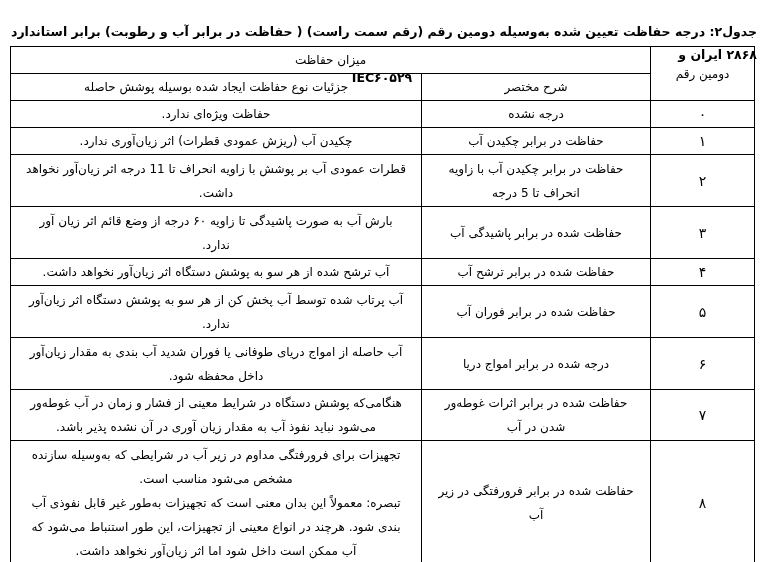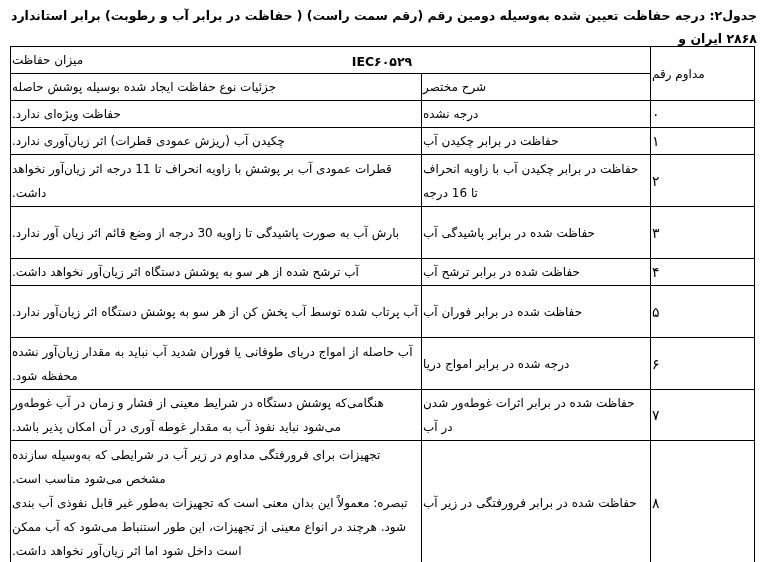--- a/index.html
+++ b/index.html
@@ -10,21 +10,21 @@
   body {
     width: 769px;
     height: 562px;
     position: relative;
     overflow: hidden;
     font-family: "DejaVu Sans", sans-serif;
     color: #000;
   }
   .caption {
     position: absolute;
-    top: 4px;
+    top: 20px;
     right: 12px;
     width: 750px;
     direction: rtl;
     text-align: right;
     font-weight: bold;
     font-size: 12.5px;
     line-height: 23px;
   }
   .caption .line2 {
     display: block;
@@ -37,23 +37,23 @@
     left: 10px;
     top: 46px;
     width: 744px;
     border-collapse: collapse;
     direction: rtl;
     font-size: 12px;
     table-layout: fixed;
   }
   table.iptable td, table.iptable th {
     border: 1.5px solid #000;
-    text-align: left;
+    text-align: center;
     vertical-align: middle;
-    padding: 1px 1px;
+    padding: 1px 14px;
     line-height: 24px;
     font-weight: normal;
   }
   col.c-digit { width: 104px; }
   col.c-short { width: 229px; }
   col.c-detail { width: 411px; }
   td.digit {
     font-weight: bold;
     font-size: 14px;
   }
@@ -83,67 +83,67 @@
 </div>
 
 <table class="iptable">
   <colgroup>
     <col class="c-digit">
     <col class="c-short">
     <col class="c-detail">
   </colgroup>
   <tbody>
       <tr class="h-row1">
-    <td rowspan="2">مداوم رقم</td>
+    <td rowspan="2">دومین رقم</td>
     <td colspan="2">میزان حفاظت</td>
   </tr>
   <tr class="h-row2">
     <td>شرح مختصر</td>
     <td>جزئیات نوع حفاظت ایجاد شده بوسیله پوشش حاصله</td>
   </tr>
 
   <tr class="r0">
     <td class="digit">۰</td>
     <td>درجه نشده</td>
     <td class="detail-text">حفاظت ویژه‌ای ندارد.</td>
   </tr>
   <tr class="r1">
     <td class="digit">۱</td>
     <td>حفاظت در برابر چکیدن آب</td>
     <td class="detail-text">چکیدن آب (ریزش عمودی قطرات) اثر زیان‌آوری ندارد.</td>
   </tr>
   <tr class="r2">
     <td class="digit">۲</td>
-    <td>حفاظت در برابر چکیدن آب با زاویه انحراف تا 16 درجه</td>
+    <td>حفاظت در برابر چکیدن آب با زاویه انحراف تا 5 درجه</td>
     <td class="detail-text">قطرات عمودی آب بر پوشش با زاویه انحراف تا 11 درجه اثر زیان‌آور نخواهد داشت.</td>
   </tr>
   <tr class="r3">
     <td class="digit">۳</td>
     <td>حفاظت شده در برابر پاشیدگی آب</td>
-    <td class="detail-text">بارش آب به صورت پاشیدگی تا زاویه 30 درجه از وضع قائم اثر زیان آور ندارد.</td>
+    <td class="detail-text">بارش آب به صورت پاشیدگی تا زاویه ۶۰ درجه از وضع قائم اثر زیان آور ندارد.</td>
   </tr>
   <tr class="r4">
     <td class="digit">۴</td>
     <td>حفاظت شده در برابر ترشح آب</td>
     <td class="detail-text">آب ترشح شده از هر سو به پوشش دستگاه اثر زیان‌آور نخواهد داشت.</td>
   </tr>
   <tr class="r5">
     <td class="digit">۵</td>
     <td>حفاظت شده در برابر فوران آب</td>
     <td class="detail-text">آب پرتاب شده توسط آب پخش کن از هر سو به پوشش دستگاه اثر زیان‌آور ندارد.</td>
   </tr>
   <tr class="r6">
     <td class="digit">۶</td>
     <td>درجه شده در برابر امواج دریا</td>
-    <td class="detail-text">آب حاصله از امواج دریای طوفانی یا فوران شدید آب نباید به مقدار زیان‌آور نشده محفظه شود.</td>
+    <td class="detail-text">آب حاصله از امواج دریای طوفانی یا فوران شدید آب بندی به مقدار زیان‌آور داخل محفظه شود.</td>
   </tr>
   <tr class="r7">
     <td class="digit">۷</td>
     <td>حفاظت شده در برابر اثرات غوطه‌ور شدن در آب</td>
-    <td class="detail-text">هنگامی‌که پوشش دستگاه در شرایط معینی از فشار و زمان در آب غوطه‌ور می‌شود نباید نفوذ آب به مقدار غوطه آوری در آن امکان پذیر باشد.</td>
+    <td class="detail-text">هنگامی‌که پوشش دستگاه در شرایط معینی از فشار و زمان در آب غوطه‌ور می‌شود نباید نفوذ آب به مقدار زیان آوری در آن نشده پذیر باشد.</td>
   </tr>
   <tr class="r8">
     <td class="digit">۸</td>
     <td>حفاظت شده در برابر فرورفتگی در زیر آب</td>
     <td class="detail-text">
       <span class="note-block">تجهیزات برای فرورفتگی مداوم در زیر آب در شرایطی که به‌وسیله سازنده مشخص می‌شود مناسب است.</span>
       <span class="note-block">تبصره: معمولاً این بدان معنی است که تجهیزات به‌طور غیر قابل نفوذی آب بندی شود. هرچند در انواع معینی از تجهیزات، این طور استنباط می‌شود که آب ممکن است داخل شود اما اثر زیان‌آور نخواهد داشت.</span>
     </td>
   </tr>
 </tbody>

